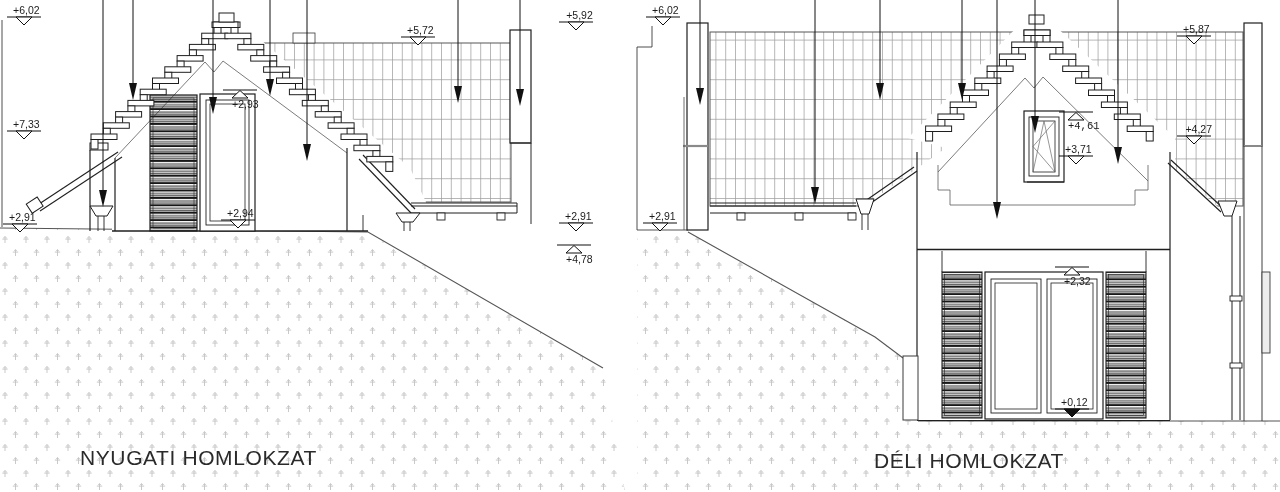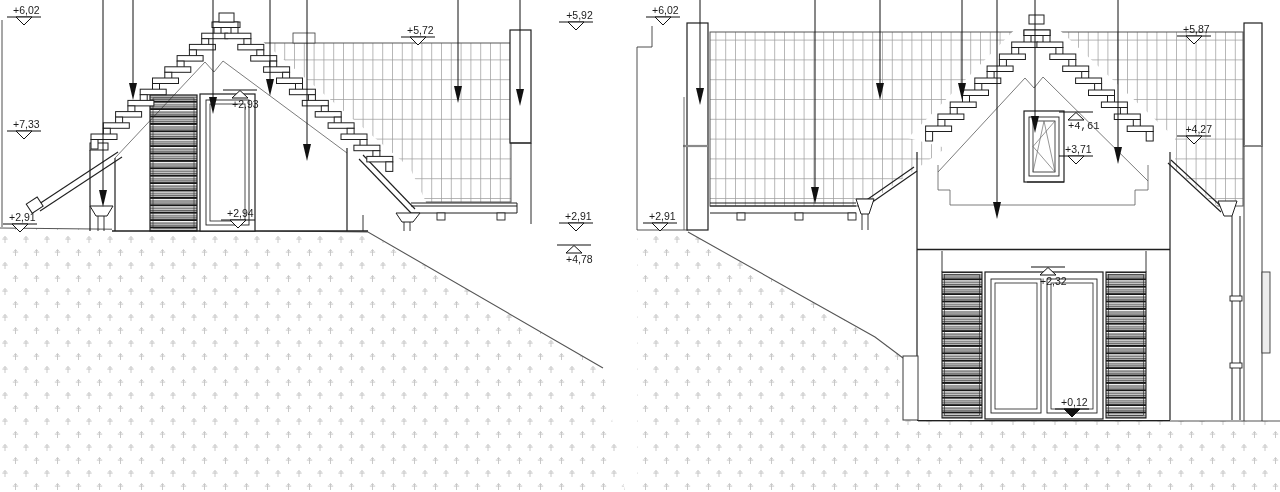--- a/index.html
+++ b/index.html
@@ -440,29 +440,31 @@
         </svg>
         <span class="mtext">+4,61</span>
       </div>
       <div class="marker down" style="left: 1058px; top: 144px;">
         <span class="mtext">+3,71</span>
         <svg width="36" height="10">
           <line x1="1" y1="1" x2="35" y2="1" stroke="#111" stroke-width="1.2"></line>
           <polygon points="10,1 26,1 18,9" fill="#fff" stroke="#111" stroke-width="1"></polygon>
         </svg>
       </div>
-      <div class="marker up" style="left: 1030px; top: 266px;">
+      <div class="marker up" style="left: 1054px; top: 266px;">
         <svg width="36" height="10">
           <line x1="1" y1="1" x2="35" y2="1" stroke="#111" stroke-width="1.2"></line>
           <polygon points="18,1.5 10,9 26,9" fill="#fff" stroke="#111" stroke-width="1"></polygon>
         </svg>
         <span class="mtext">+2,32</span>
       </div>
       <div class="marker down" style="left: 1054px; top: 397px;">
         <span class="mtext">+0,12</span>
         <svg width="36" height="10">
           <line x1="1" y1="1" x2="35" y2="1" stroke="#111" stroke-width="1.2"></line>
           <polygon points="10,1 26,1 18,9" fill="#111" stroke="#111" stroke-width="1"></polygon>
         </svg>
       </div>
     </div>
 
+  <div class="title" style="left:80px;top:446px;">NYUGATI HOMLOKZAT</div>
+  <div class="title" style="left:874px;top:449px;">DÉLI HOMLOKZAT</div>
 </div>
 
 </body></html>

